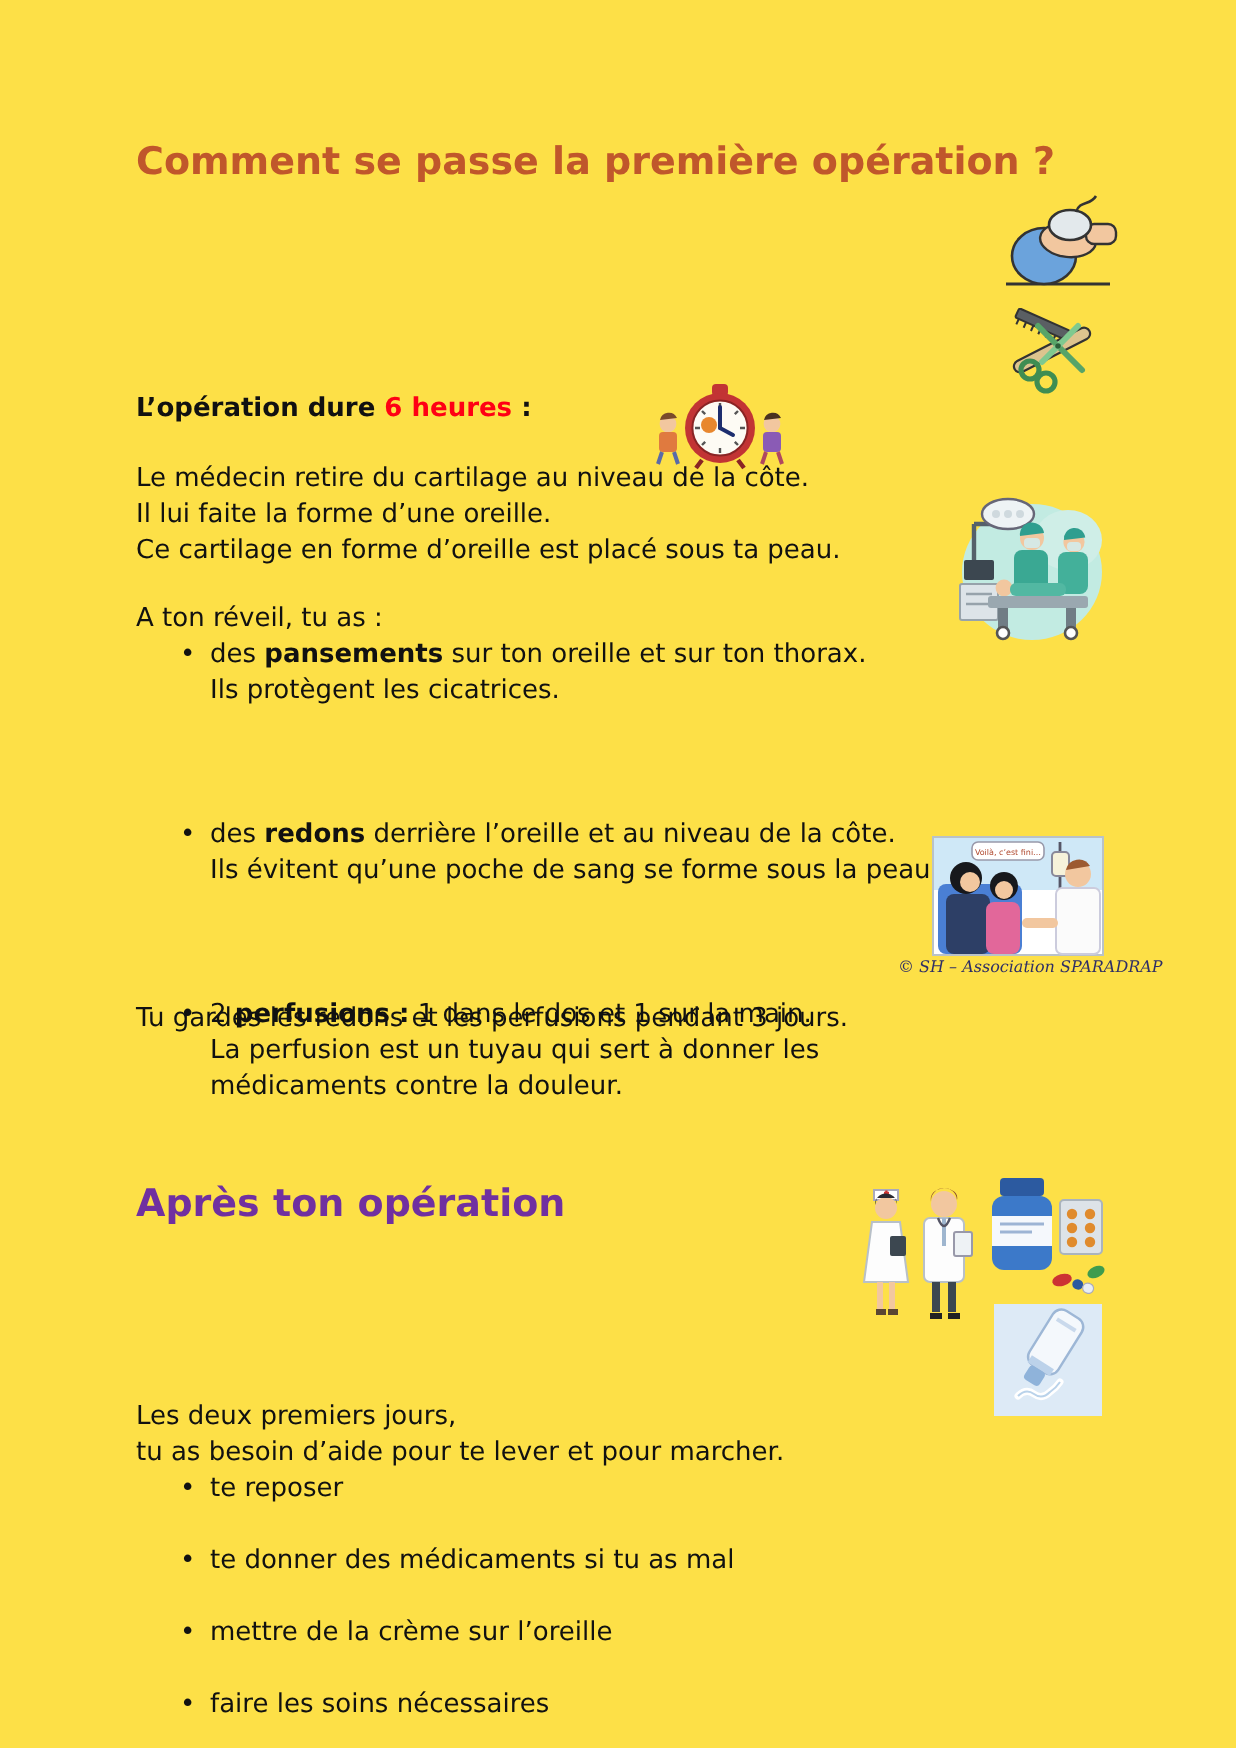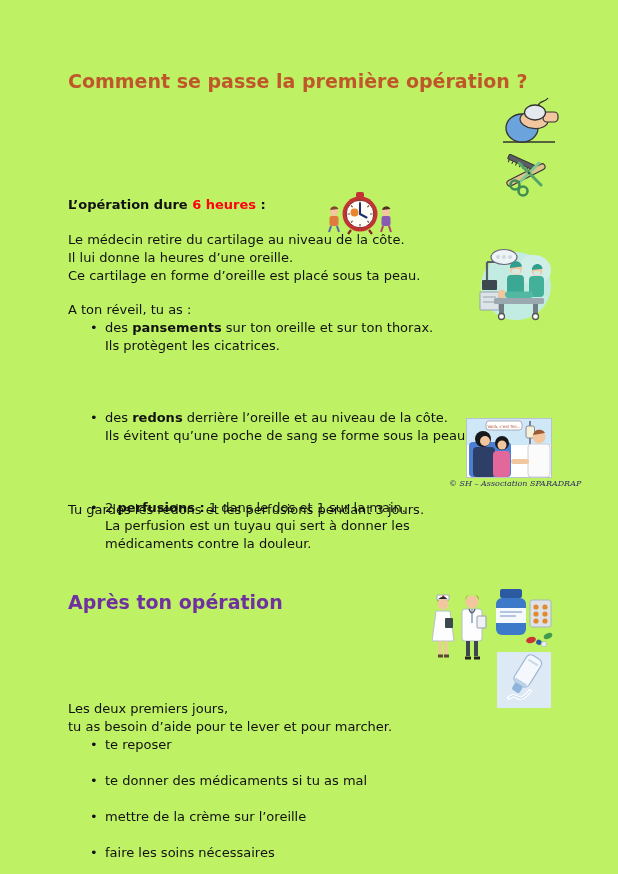--- a/index.html
+++ b/index.html
@@ -1,18 +1,18 @@
 <!DOCTYPE html>
 <html lang="fr"><head>
 <meta charset="utf-8">
 <style>
   html,body { margin:0; padding:0; background:#9a9a9a; }
   .page {
     position:relative; width:618px; height:874px; margin:0 auto;
-    background:#bef264; overflow:hidden;
+    background:#fde047; overflow:hidden;
     font-family:"DejaVu Sans","Liberation Sans",sans-serif;
     color:#111111;
   }
   .t { position:absolute; font-size:13px; line-height:18px; white-space:nowrap; }
   .t div { white-space:nowrap; }
   .b { font-weight:bold; }
   .red { color:#ff0014; font-weight:bold; }
   .h1 { position:absolute; font-size:19px; font-weight:bold; color:#c0572b; white-space:nowrap; }
   .h2 { position:absolute; font-size:19px; font-weight:bold; color:#7030a0; white-space:nowrap;margin-top:40px; }
   .bullet { position:relative; padding-left:17px; }
@@ -32,21 +32,21 @@
   <div class="h1" style="left:68px; top:70px;">Comment se passe la première opération ?</div>
 
 
 
   <div class="t" style="left:68px; top:196px;">
     <span class="b">L’opération dure </span><span class="red">6 heures</span><span class="b"> :</span>
   </div>
 
   <div class="t" style="left:68px; top:231px;">
     <div>Le médecin retire du cartilage au niveau de la côte.</div>
-    <div>Il lui donne la heures d’une oreille.</div>
+    <div>Il lui faite la forme d’une oreille.</div>
     <div>Ce cartilage en forme d’oreille est placé sous ta peau.</div>
   </div>
 
   <div class="t" style="left:68px; top:301px;">A ton réveil, tu as :</div>
 
   <div class="t bullet" style="left:88px; top:319px;">
     <div><span>des </span><span class="b">pansements</span><span> sur ton oreille et sur ton thorax.</span></div>
     <div>Ils protègent les cicatrices.</div>
   </div>
 

